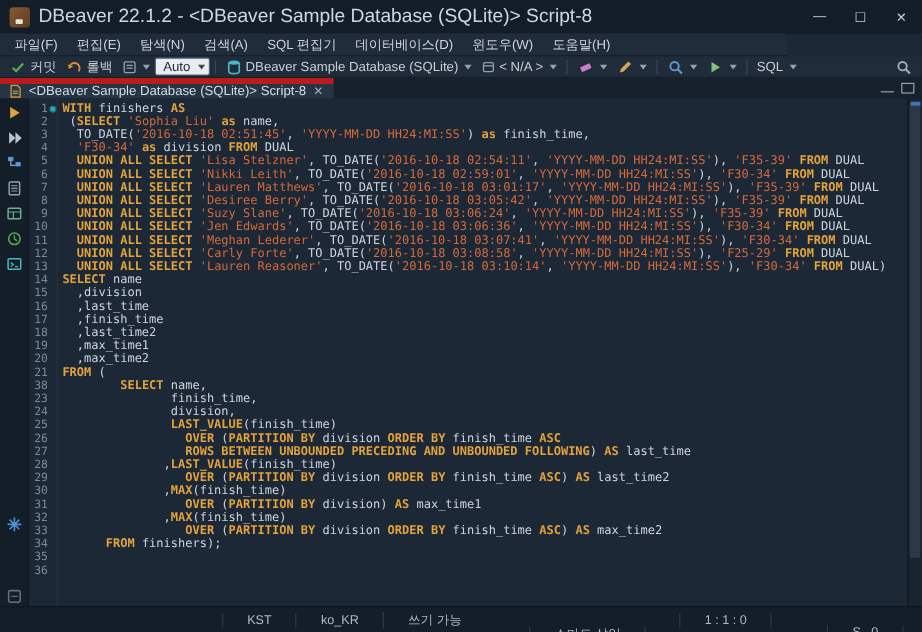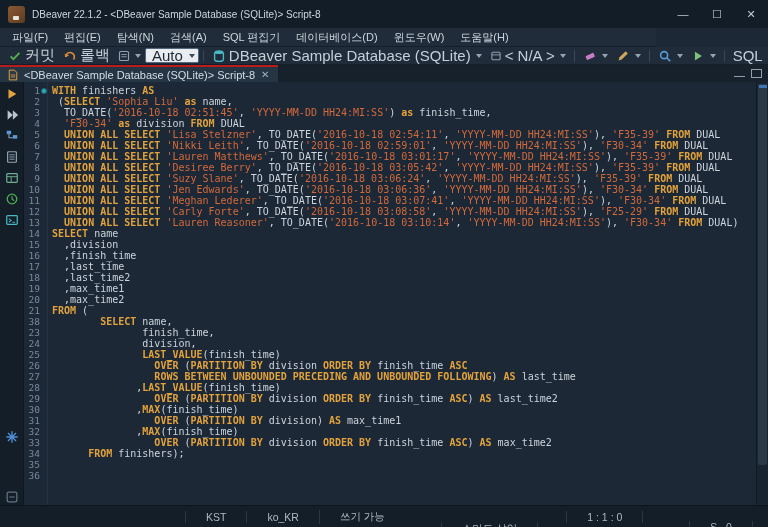--- a/index.html
+++ b/index.html
@@ -9,49 +9,49 @@
     background:#1c2836; color:#c9d3dc; position:relative;
     font-size:11px; -webkit-font-smoothing:antialiased;
   }
   
   .titlebar { position:absolute; left:0; top:0; width:768px; height:28px;
     background:#121d28; display:flex; align-items:center; }
   .logo { width:17px; height:17px; margin:0 7px 0 8px; border-radius:3px;
     background:linear-gradient(135deg,#8a5a33,#5d3c22); position:relative; flex:0 0 auto; }
   .logo::after { content:""; position:absolute; left:5px; top:10px; width:6px; height:4px;
     background:#e8e4da; border-radius:1px; }
-  .title-text { font-size:10px; color:#cdd7e0; white-space:nowrap; }
+  .title-text { font-size:16px; color:#cdd7e0; white-space:nowrap; }
   .win-controls { margin-left:auto; display:flex; height:100%; }
   .win-btn { width:34px; height:100%; display:flex; align-items:center; justify-content:center;
     color:#c2ccd6; font-size:11px; cursor:default; }
   
   .menubar { position:absolute; left:0; top:28px; width:656px; height:19px;
     background:#202c39; display:flex; align-items:center; padding-left:4px;
     border-bottom:1px solid #151f2a; }
   .menu-item { padding:1px 8px; color:#ccd5de; white-space:nowrap; }
   
   .toolbar { position:absolute; left:0; top:47px; width:768px; height:18px;
     background:#202c39; display:flex; align-items:center; padding:0 4px;
-    border-bottom:1px solid #151f2a; font-size:15px;text-align:center; }
+    border-bottom:1px solid #151f2a; font-size:11px;text-align:center; }
   .tb-btn { display:flex; align-items:center; gap:3px; padding:0 4px; height:16px;
     color:#c6d0da; white-space:nowrap; border-radius:2px; }
   .tb-sep { width:1px; height:12px; background:#37475a; margin:0 4px; flex:0 0 auto; }
   .caret { width:0; height:0; border-left:3px solid transparent; border-right:3px solid transparent;
     border-top:4px solid #93a4b4; margin-left:2px; flex:0 0 auto; }
   .combo-light { display:flex; align-items:center; background:#e9edf0; color:#1d2733;
     border:1px solid #54677a; border-radius:2px; height:15px; padding:0 3px 0 6px; gap:4px; }
   .combo-light .caret { border-top-color:#3c4a58; }
   .icon { width:14px; height:14px; flex:0 0 auto; display:block; }
   .icon-sm { width:12px; height:12px; flex:0 0 auto; display:block; }
   .toolbar-spacer { flex:1 1 auto; }
   
   .tabstrip { position:absolute; left:0; top:65px; width:768px; height:17px;
     background:#16212c; display:flex; align-items:stretch; }
   .tab { display:flex; align-items:center; gap:5px; padding:0 7px; background:#263544;
-    border-top:2px solid #b91c1c; color:#d3dde6; white-space:nowrap; }
+    border-top:5px solid #b91c1c; color:#d3dde6; white-space:nowrap; }
   .tab-close { color:#9fb0bf; font-size:10px; padding:0 1px; }
   .tabstrip-controls { margin-left:auto; display:flex; align-items:center; gap:6px; padding-right:6px; }
   .view-ctrl { width:11px; height:9px; border:1px solid #8ea0b0; }
   .view-ctrl.min { height:1px; border:none; background:#8ea0b0; margin-top:6px; }
   
   .main { position:absolute; left:0; top:82px; width:768px; height:423px; display:flex; }
   .activitybar { width:24px; background:#141e28; display:flex; flex-direction:column;
     align-items:center; padding-top:4px; gap:5px; flex:0 0 auto; border-right:1px solid #0e161f; }
   .ab-icon { width:16px; height:16px; display:flex; align-items:center; justify-content:center; border-radius:2px; }
   .ab-spacer { flex:1 1 auto; }
@@ -311,22 +311,22 @@
         <div class="code-row"><span class="t-p">  </span><span class="t-k">UNION ALL SELECT</span><span class="t-p"> </span><span class="t-s">'Nikki Leith'</span><span class="t-p">, TO_DATE(</span><span class="t-s">'2016-10-18 02:59:01'</span><span class="t-p">, </span><span class="t-s">'YYYY-MM-DD HH24:MI:SS'</span><span class="t-p">), </span><span class="t-s">'F30-34'</span><span class="t-p"> </span><span class="t-k">FROM</span><span class="t-p"> DUAL</span></div>
         <div class="code-row"><span class="t-p">  </span><span class="t-k">UNION ALL SELECT</span><span class="t-p"> </span><span class="t-s">'Lauren Matthews'</span><span class="t-p">, TO_DATE(</span><span class="t-s">'2016-10-18 03:01:17'</span><span class="t-p">, </span><span class="t-s">'YYYY-MM-DD HH24:MI:SS'</span><span class="t-p">), </span><span class="t-s">'F35-39'</span><span class="t-p"> </span><span class="t-k">FROM</span><span class="t-p"> DUAL</span></div>
         <div class="code-row"><span class="t-p">  </span><span class="t-k">UNION ALL SELECT</span><span class="t-p"> </span><span class="t-s">'Desiree Berry'</span><span class="t-p">, TO_DATE(</span><span class="t-s">'2016-10-18 03:05:42'</span><span class="t-p">, </span><span class="t-s">'YYYY-MM-DD HH24:MI:SS'</span><span class="t-p">), </span><span class="t-s">'F35-39'</span><span class="t-p"> </span><span class="t-k">FROM</span><span class="t-p"> DUAL</span></div>
         <div class="code-row"><span class="t-p">  </span><span class="t-k">UNION ALL SELECT</span><span class="t-p"> </span><span class="t-s">'Suzy Slane'</span><span class="t-p">, TO_DATE(</span><span class="t-s">'2016-10-18 03:06:24'</span><span class="t-p">, </span><span class="t-s">'YYYY-MM-DD HH24:MI:SS'</span><span class="t-p">), </span><span class="t-s">'F35-39'</span><span class="t-p"> </span><span class="t-k">FROM</span><span class="t-p"> DUAL</span></div>
         <div class="code-row"><span class="t-p">  </span><span class="t-k">UNION ALL SELECT</span><span class="t-p"> </span><span class="t-s">'Jen Edwards'</span><span class="t-p">, TO_DATE(</span><span class="t-s">'2016-10-18 03:06:36'</span><span class="t-p">, </span><span class="t-s">'YYYY-MM-DD HH24:MI:SS'</span><span class="t-p">), </span><span class="t-s">'F30-34'</span><span class="t-p"> </span><span class="t-k">FROM</span><span class="t-p"> DUAL</span></div>
         <div class="code-row"><span class="t-p">  </span><span class="t-k">UNION ALL SELECT</span><span class="t-p"> </span><span class="t-s">'Meghan Lederer'</span><span class="t-p">, TO_DATE(</span><span class="t-s">'2016-10-18 03:07:41'</span><span class="t-p">, </span><span class="t-s">'YYYY-MM-DD HH24:MI:SS'</span><span class="t-p">), </span><span class="t-s">'F30-34'</span><span class="t-p"> </span><span class="t-k">FROM</span><span class="t-p"> DUAL</span></div>
         <div class="code-row"><span class="t-p">  </span><span class="t-k">UNION ALL SELECT</span><span class="t-p"> </span><span class="t-s">'Carly Forte'</span><span class="t-p">, TO_DATE(</span><span class="t-s">'2016-10-18 03:08:58'</span><span class="t-p">, </span><span class="t-s">'YYYY-MM-DD HH24:MI:SS'</span><span class="t-p">), </span><span class="t-s">'F25-29'</span><span class="t-p"> </span><span class="t-k">FROM</span><span class="t-p"> DUAL</span></div>
         <div class="code-row"><span class="t-p">  </span><span class="t-k">UNION ALL SELECT</span><span class="t-p"> </span><span class="t-s">'Lauren Reasoner'</span><span class="t-p">, TO_DATE(</span><span class="t-s">'2016-10-18 03:10:14'</span><span class="t-p">, </span><span class="t-s">'YYYY-MM-DD HH24:MI:SS'</span><span class="t-p">), </span><span class="t-s">'F30-34'</span><span class="t-p"> </span><span class="t-k">FROM</span><span class="t-p"> DUAL)</span></div>
         <div class="code-row"><span class="t-k">SELECT</span><span class="t-p"> name</span></div>
         <div class="code-row"><span class="t-p">  ,division</span></div>
+        <div class="code-row"><span class="t-p">  ,last_time</span></div>
         <div class="code-row"><span class="t-p">  ,finish_time</span></div>
-        <div class="code-row"><span class="t-p">  ,last_time</span></div>
         <div class="code-row"><span class="t-p">  ,last_time2</span></div>
         <div class="code-row"><span class="t-p">  ,max_time1</span></div>
         <div class="code-row"><span class="t-p">  ,max_time2</span></div>
         <div class="code-row"><span class="t-k">FROM</span><span class="t-p"> (</span></div>
         <div class="code-row"><span class="t-p">        </span><span class="t-k">SELECT</span><span class="t-p"> name,</span></div>
         <div class="code-row"><span class="t-p">               finish_time,</span></div>
         <div class="code-row"><span class="t-p">               division,</span></div>
         <div class="code-row"><span class="t-p">               </span><span class="t-k">LAST_VALUE</span><span class="t-p">(finish_time)</span></div>
         <div class="code-row"><span class="t-p">                 </span><span class="t-k">OVER</span><span class="t-p"> (</span><span class="t-k">PARTITION BY</span><span class="t-p"> division </span><span class="t-k">ORDER BY</span><span class="t-p"> finish_time </span><span class="t-k">ASC</span></div>
         <div class="code-row"><span class="t-p">                 </span><span class="t-k">ROWS BETWEEN UNBOUNDED PRECEDING AND UNBOUNDED FOLLOWING</span><span class="t-p">) </span><span class="t-k">AS</span><span class="t-p"> last_time</span></div>

